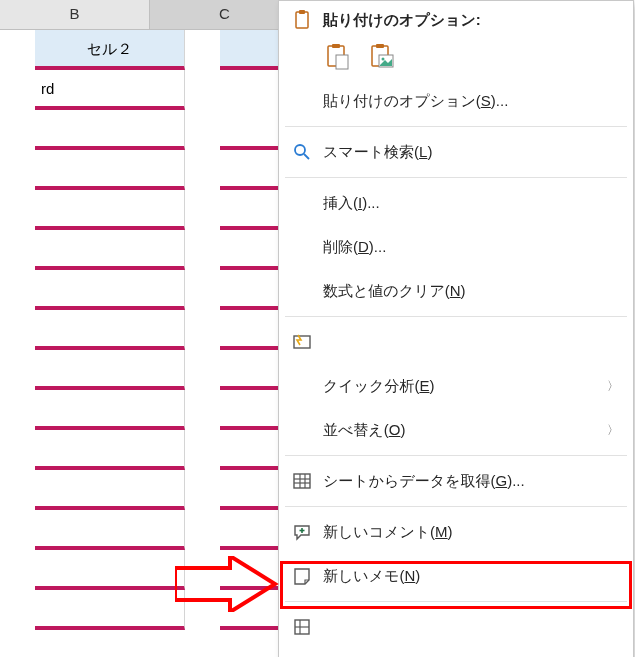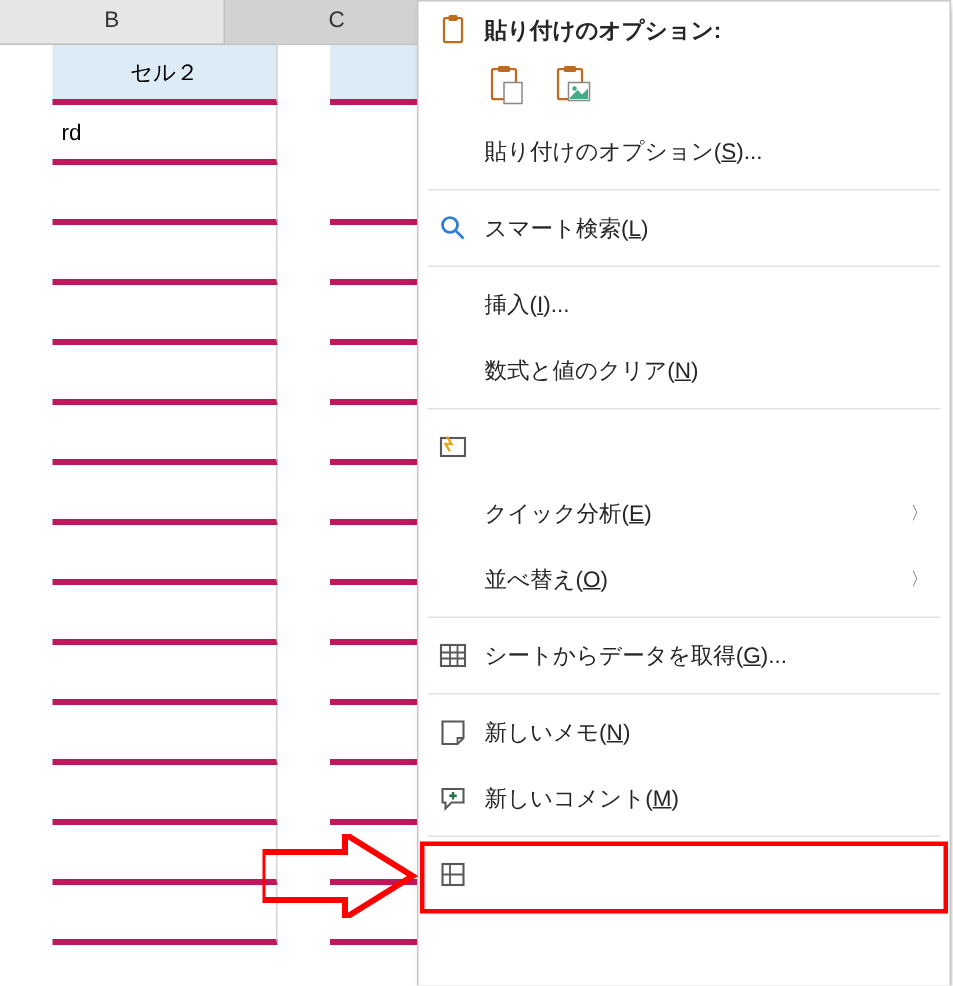--- a/index.html
+++ b/index.html
@@ -254,20 +254,24 @@
     <span class="lbl"><span>スマート検索(</span><span class="under">L</span><span>)</span></span>
   </div>
 
   <div class="sep"></div>
 
   <div class="mi">
     <span class="ic"></span>
     <span class="lbl"><span>挿入(</span><span class="under">I</span><span>)...</span></span>
   </div>
 
+  <div class="mi">
+    <span class="ic"></span>
+    <span class="lbl"><span>削除(</span><span class="under">D</span><span>)...</span></span>
+  </div>
 
   <div class="mi">
     <span class="ic"></span>
     <span class="lbl"><span>数式と値のクリア(</span><span class="under">N</span><span>)</span></span>
   </div>
 
   <div class="sep"></div>
 
   <div class="mi">
     <span class="ic">
@@ -303,38 +307,38 @@
         </svg>
     </span>
     <span class="lbl"><span>シートからデータを取得(</span><span class="under">G</span><span>)...</span></span>
   </div>
 
   <div class="sep"></div>
 
   <div class="mi">
     <span class="ic">
       <svg width="20" height="20" viewBox="0 0 20 20">
-          <path d="M3 3 h14 v11 l-4 4 h-10 z" fill="none" stroke="#595959" stroke-width="1.4"></path>
-          <path d="M13 18 v-4 h4" fill="none" stroke="#595959" stroke-width="1.2"></path>
-        </svg>
-    </span>
-    <span class="lbl"><span>新しいメモ(</span><span class="under">N</span><span>)</span></span>
-  </div>
-
-  <div class="mi">
-    <span class="ic">
-      <svg width="20" height="20" viewBox="0 0 20 20">
           <path d="M3 4 h14 v9 h-8 l-4 4 v-4 h-2 z" fill="none" stroke="#595959" stroke-width="1.4"></path>
           <line x1="10" y1="6" x2="10" y2="11" stroke="#217346" stroke-width="1.6"></line>
           <line x1="7.5" y1="8.5" x2="12.5" y2="8.5" stroke="#217346" stroke-width="1.6"></line>
         </svg>
     </span>
     <span class="lbl"><span>新しいコメント(</span><span class="under">M</span><span>)</span></span>
   </div>
 
+  <div class="mi">
+    <span class="ic">
+      <svg width="20" height="20" viewBox="0 0 20 20">
+          <path d="M3 3 h14 v11 l-4 4 h-10 z" fill="none" stroke="#595959" stroke-width="1.4"></path>
+          <path d="M13 18 v-4 h4" fill="none" stroke="#595959" stroke-width="1.2"></path>
+        </svg>
+    </span>
+    <span class="lbl"><span>新しいメモ(</span><span class="under">N</span><span>)</span></span>
+  </div>
+
   <div class="sep"></div>
 
   <div class="mi">
     <span class="ic">
       <svg width="20" height="20" viewBox="0 0 20 20">
           <rect x="3" y="3" width="14" height="14" fill="none" stroke="#595959" stroke-width="1.4"></rect>
           <line x1="3" y1="10" x2="17" y2="10" stroke="#595959" stroke-width="1.2"></line>
           <line x1="8" y1="3" x2="8" y2="17" stroke="#595959" stroke-width="1.2"></line>
         </svg>
     </span>

